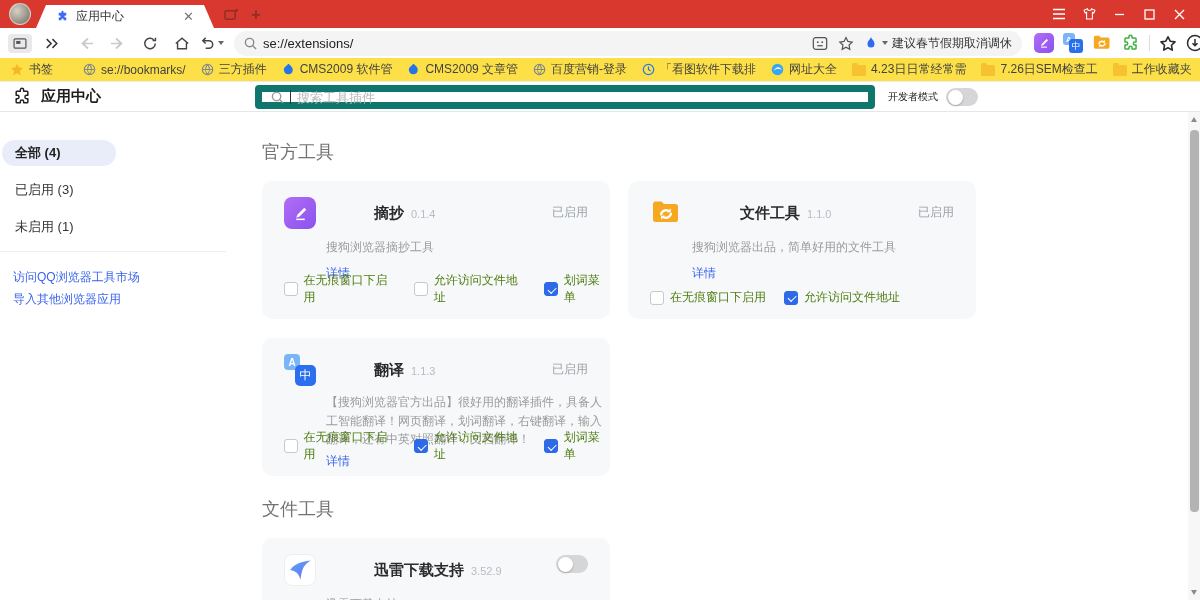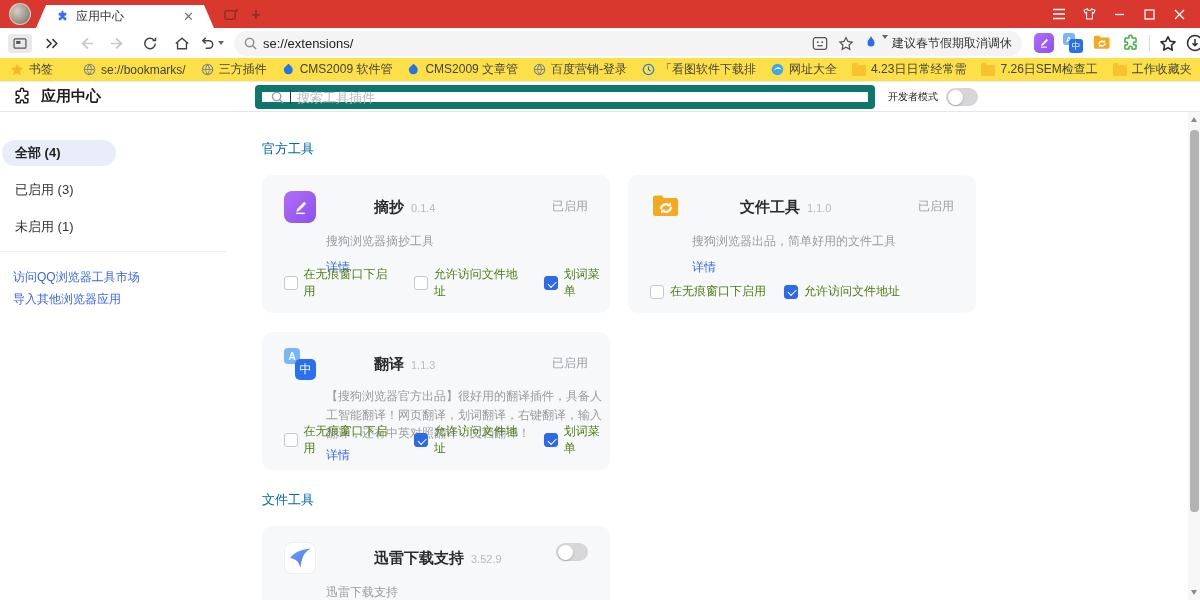--- a/index.html
+++ b/index.html
@@ -23,21 +23,21 @@
   .win-btn { width:30px; height:28px; display:flex; align-items:center; justify-content:center; }
 
   
   .toolbar { height:30px; background:#fff; display:flex; align-items:center; padding:0 8px; }
   .tbtn { display:flex; align-items:center; justify-content:center; height:24px; min-width:24px; }
   .mini-btn { background:#e9e9eb; border-radius:4px; width:26px; height:19px; margin-right:8px; }
   .addressbar { height:25px; flex:0 0 788px; margin:0 10px 0 8px; background:#f4f4f5; border-radius:13px;
     display:flex; align-items:center; padding:0 10px; }
   .url-text { font-size:13px; color:#222; margin-left:6px; flex:1; }
   .addr-right { display:flex; align-items:center; gap:10px; }
-  .hot-search { display:flex; align-items:flex-start; gap:4px; font-size:12px; color:#333; }
+  .hot-search { display:flex; align-items:center; gap:4px; font-size:12px; color:#333; }
   .caret-down { width:0; height:0; border-left:3.5px solid transparent; border-right:3.5px solid transparent;
     border-top:4px solid #666; }
   .ext-area { display:flex; align-items:center; gap:9px; margin-left:2px; }
   .vdiv { width:1px; height:16px; background:#ddd; }
   .ext-chip { width:20px; height:20px; border-radius:5px; position:relative; display:flex; align-items:center; justify-content:center; }
   .chip-purple { background:linear-gradient(135deg,#b16df6,#8a52ee); }
   .tr-wrap { width:20px; height:20px; position:relative; }
   .tr-back { position:absolute; left:0; top:0; width:12px; height:12px; background:#7ab5f7; border-radius:3px;
     color:#fff; font-size:8px; font-weight:bold; display:flex; align-items:center; justify-content:center; }
   .tr-front { position:absolute; right:0; bottom:0; width:14px; height:14px; background:#2a70ee; border-radius:3px;
@@ -70,21 +70,21 @@
     box-shadow:0 1px 2px rgba(0,0,0,.25); }
 
   
   .content { height:488px; display:flex; position:relative; overflow:hidden; }
   aside { width:240px; flex:none; padding-top:28px; }
   .filter { height:26px; display:flex; align-items:center; padding-left:13px; font-size:13px; color:#333; margin:0 0 11px 2px; width:114px; border-radius:14px; }
   .filter.selected { background:#e9edfa; font-weight:bold; color:#222; }
   .aside-divider { width:226px; height:1px; background:#ededed; margin:6px 0 14px 0; }
   .aside-link { font-size:12px; color:#3a64ec; padding-left:13px; height:22px; display:flex; align-items:center; }
   main { flex:1; padding:28px 0 0 22px; }
-  .section-title { font-size:13px; color:#0369a1; margin-bottom:17px; }
+  .section-title { font-size:18px; color:#737373; margin-bottom:17px; }
   .cards-grid { display:flex; flex-wrap:wrap; gap:19px 18px; width:716px; margin-bottom:21px; }
   .card { width:348px; height:138px; background:#f7f8fa; border-radius:10px; padding:16px 22px; position:relative; }
   .card-head { display:flex; align-items:flex-start; }
   .card-icon { width:32px; height:32px; flex:none; position:relative; }
   .card-title-wrap { margin-left:10px; padding-top:7px; display:flex; align-items:baseline; gap:7px; }
   .card-name { font-size:15px; color:#2b2b2b; font-weight:bold;margin-left:48px; }
   .card-ver { font-size:11px; color:#b7bcc4; }
   .card-status { position:absolute; right:22px; top:23px; font-size:12px; color:#9aa0a6; }
   .card-toggle { position:absolute; right:22px; top:17px; }
   .card-desc { font-size:12px; color:#9b9b9b; line-height:1.55; margin:9px 0 0 42px; width:278px; }

